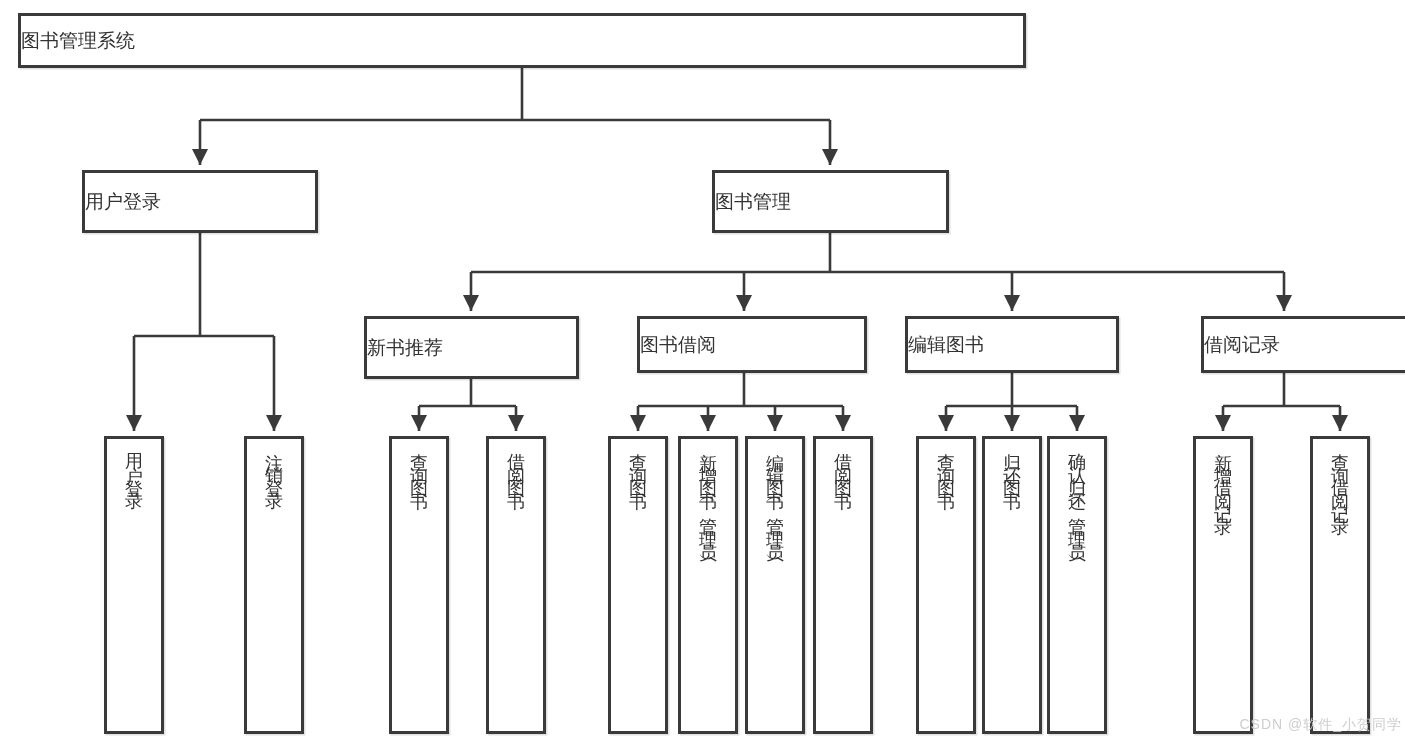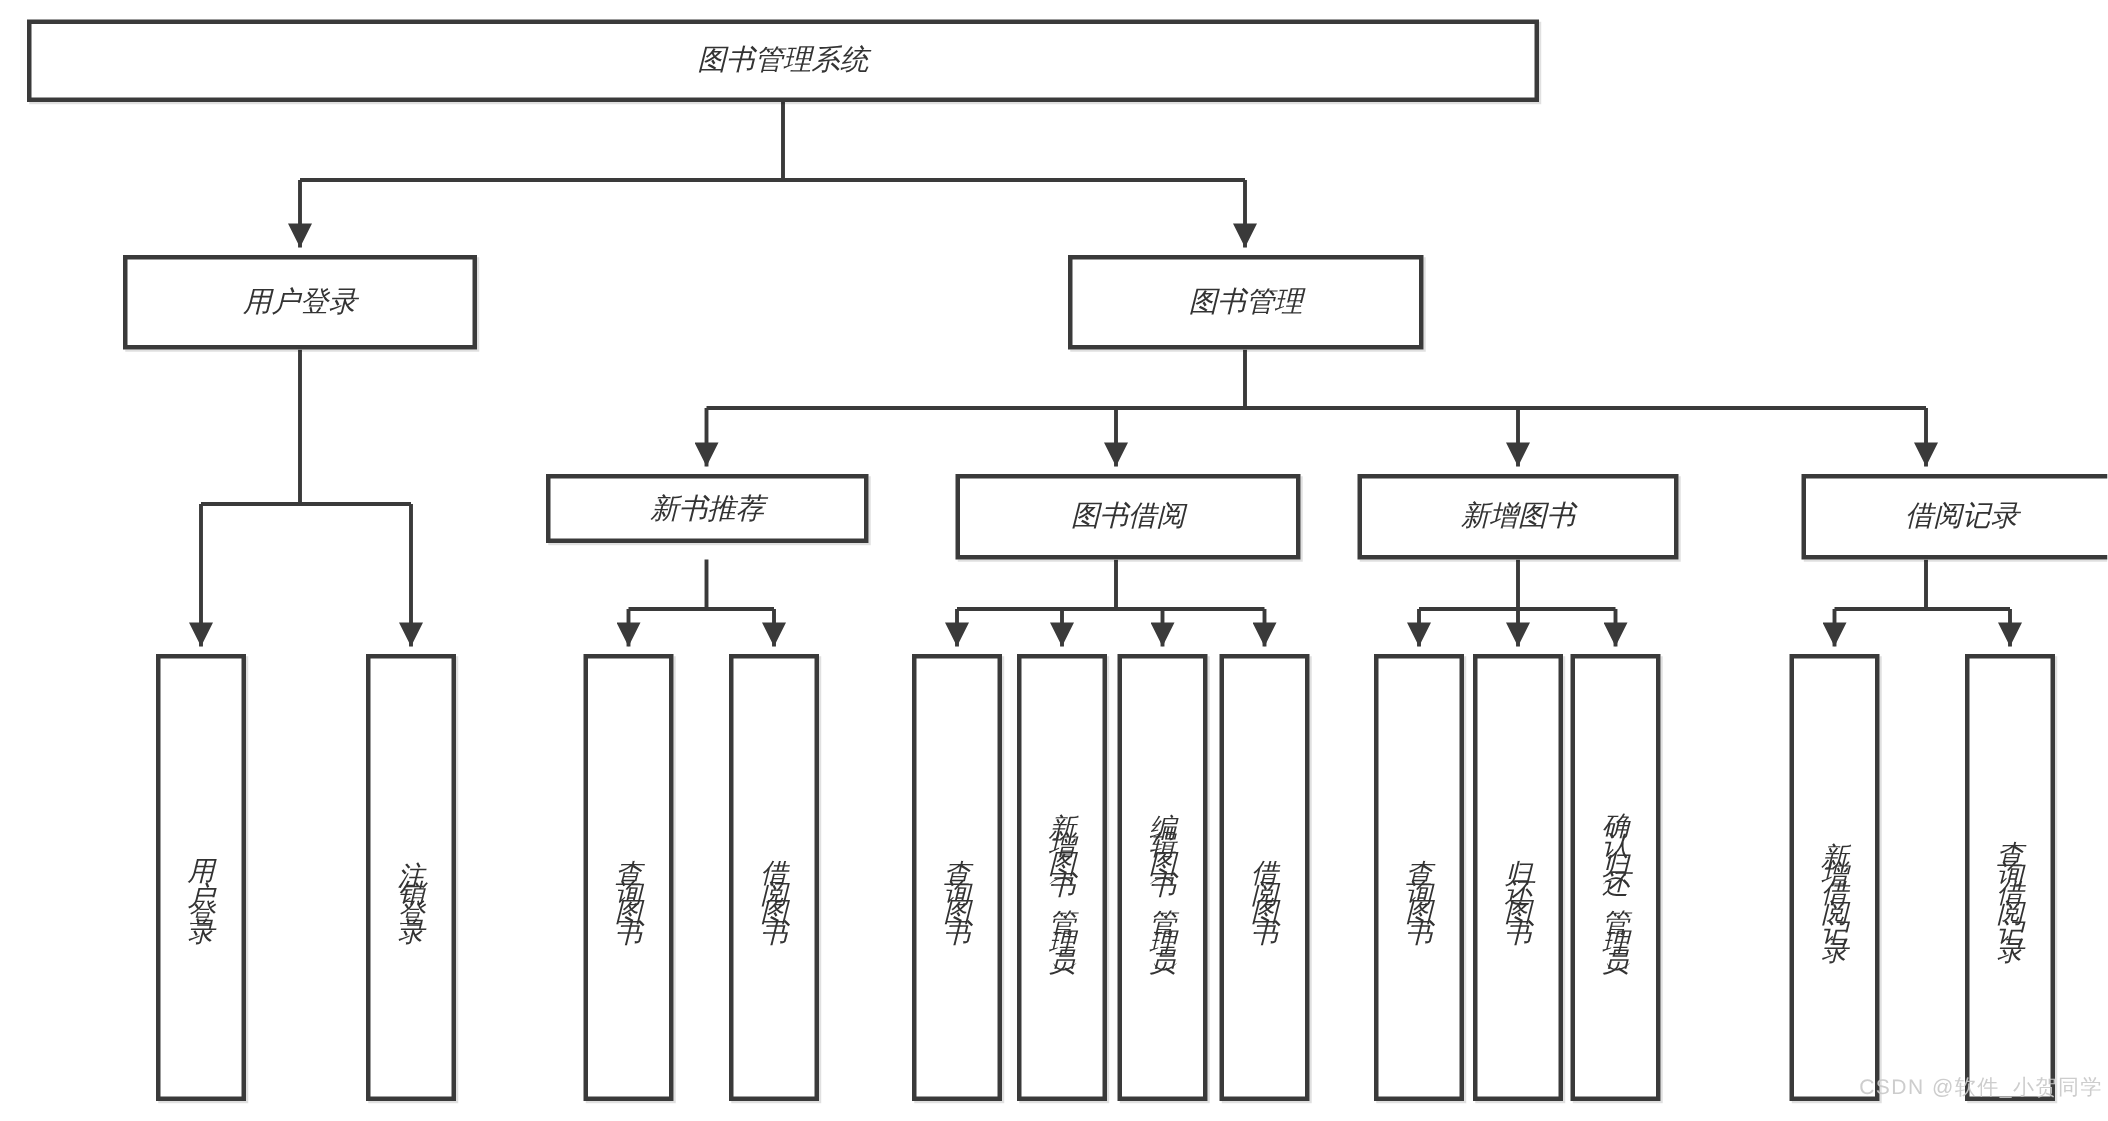--- a/index.html
+++ b/index.html
@@ -17,27 +17,26 @@
     font-family:"Liberation Sans","DejaVu Sans",sans-serif;
   }
   .wires{position:absolute;left:0;top:0;width:1405px;height:747px;}
   .cline{stroke:var(--line-color);stroke-width:2.6;fill:none;}
   .ah{fill:var(--line-color);}
   .box{
     position:absolute;
     box-sizing:border-box;
     border:3px solid var(--line-color);
     background:var(--box-bg);
-    display:flex;align-items:center;justify-content:center;
+    display:flex;align-items:center;justify-content:flex-start;
     color:var(--text-color);
     font-size:19px;
     line-height:1;
     box-shadow:1.5px 1.5px 0 rgba(0,0,0,0.12);
     z-index:2;
-    font-style:italic;
   }
   .vbox{
     writing-mode:vertical-rl;
     text-orientation:mixed;
     font-size:18px;
     letter-spacing:13px;
   }
   .watermark{
     position:absolute;
     right:3px;top:716px;
@@ -113,28 +112,28 @@
     <span>图书管理系统</span>
   </div>
 
   <div class="box" style="left:82px;top:170px;width:236px;height:63px;">
     <span>用户登录</span>
   </div>
   <div class="box" style="left:712px;top:170px;width:237px;height:63px;">
     <span>图书管理</span>
   </div>
 
-  <div class="box" style="left:364px;top:316px;width:215px;height:46px;">
+  <div class="box" style="left:364px;top:316px;width:215px;height:63px;">
     <span>新书推荐</span>
   </div>
   <div class="box" style="left:637px;top:316px;width:230px;height:57px;">
     <span>图书借阅</span>
   </div>
   <div class="box" style="left:905px;top:316px;width:214px;height:57px;">
-    <span>新增图书</span>
+    <span>编辑图书</span>
   </div>
   <div class="box" style="left:1177px;top:316px;width:214px;height:57px;margin-left:24px;">
     <span>借阅记录</span>
   </div>
 
   <div class="box vbox" style="left:104px;top:436px;width:60px;height:298px;">
     <span>用户登录</span>
   </div>
   <div class="box vbox" style="left:244px;top:436px;width:60px;height:298px;">
     <span>注销登录</span>

